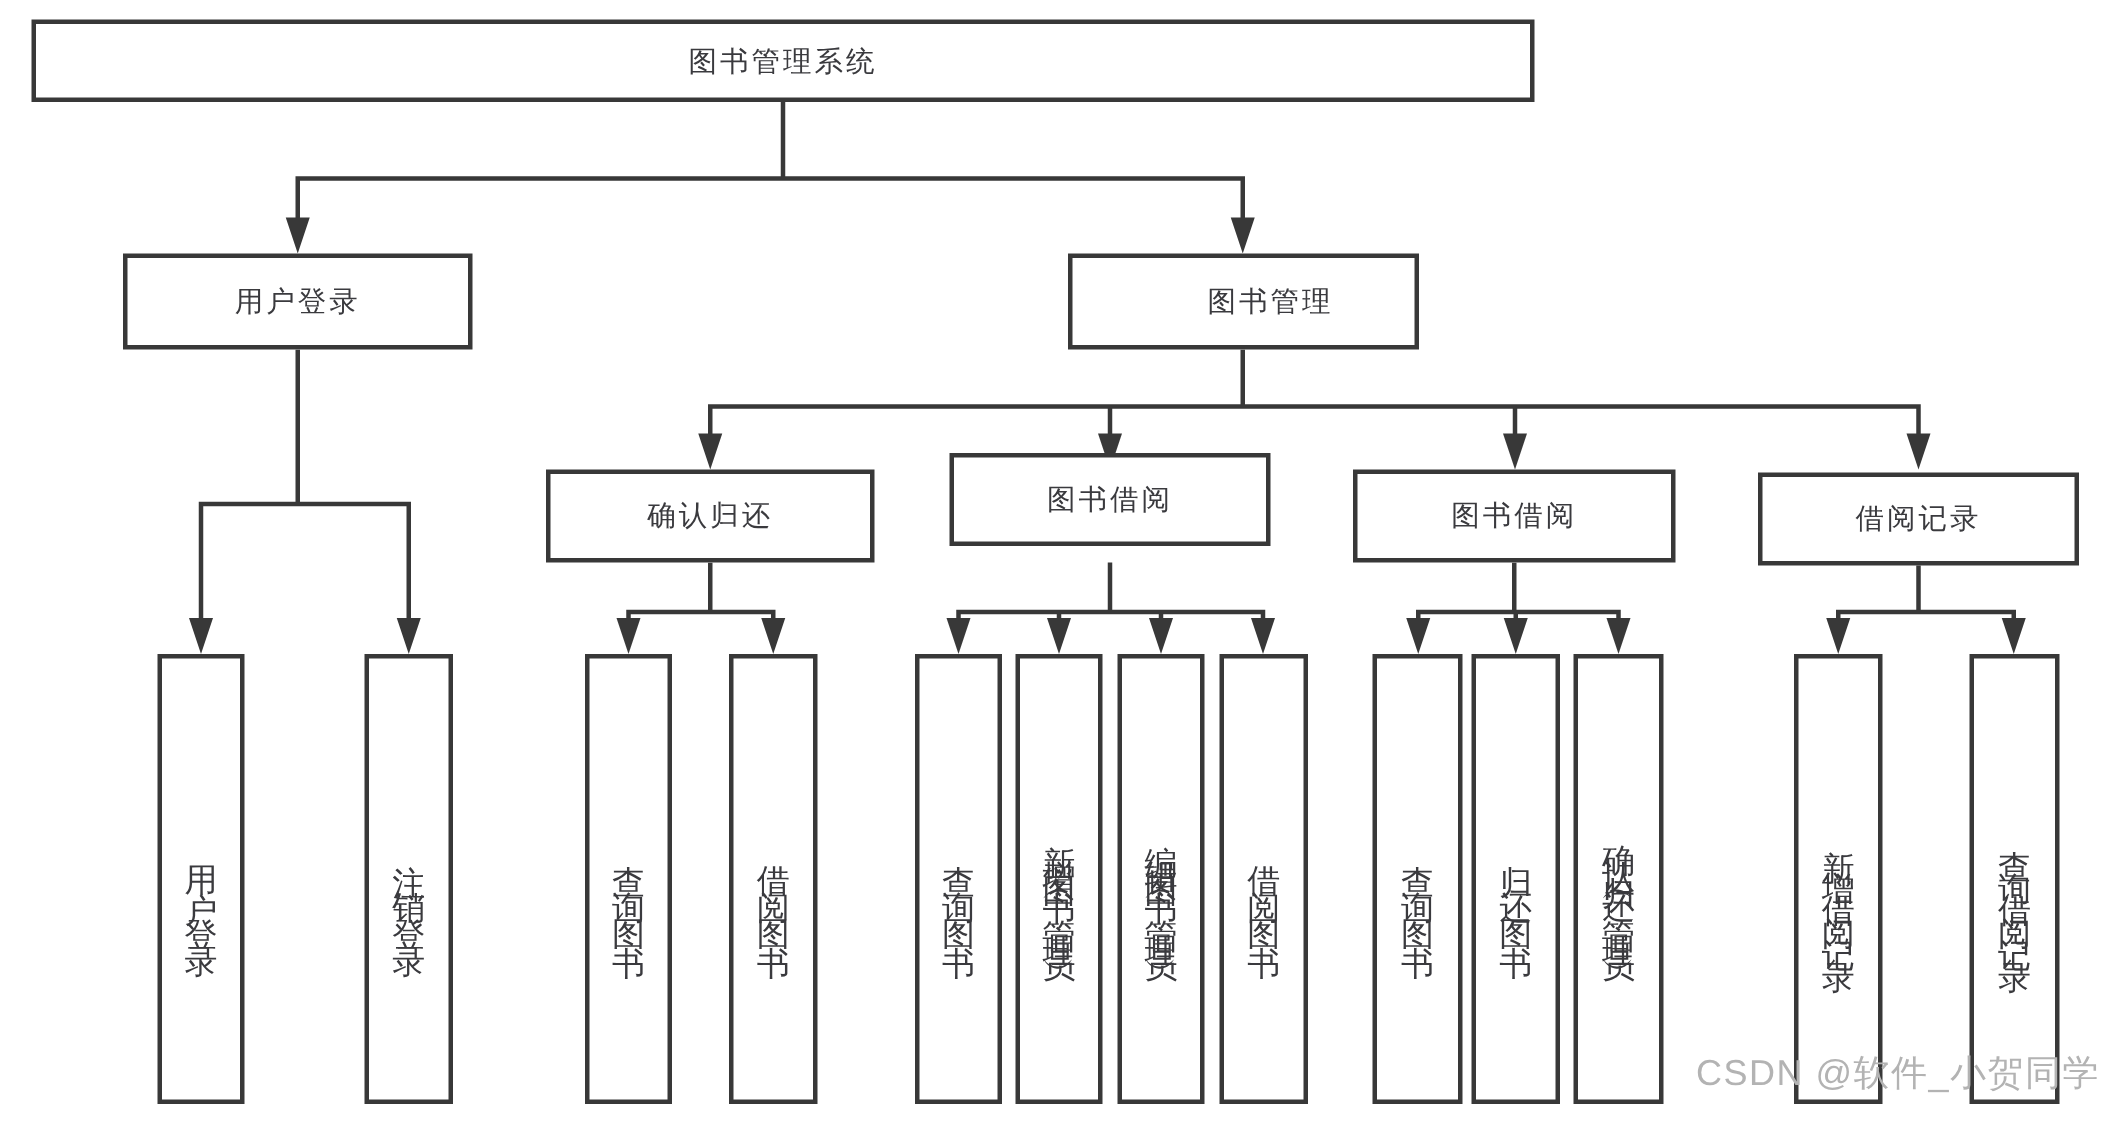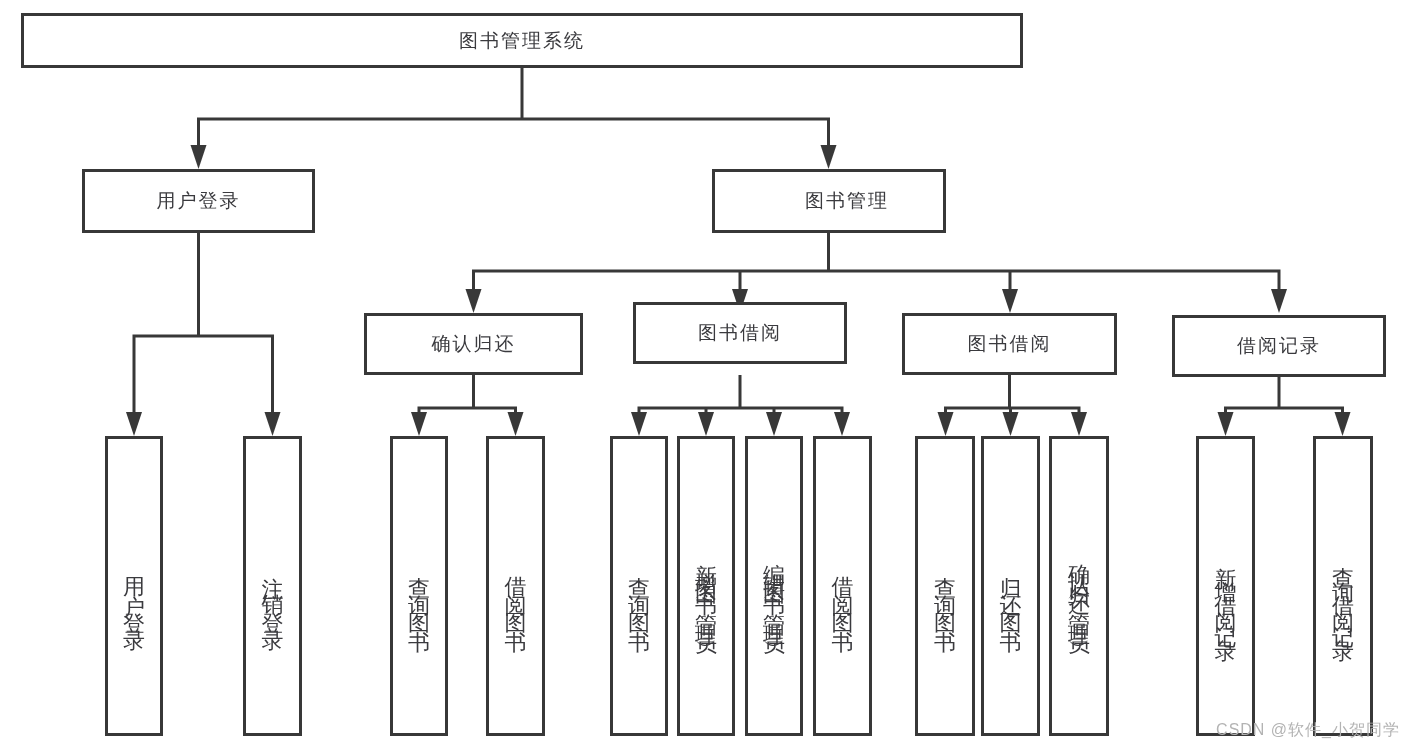--- a/index.html
+++ b/index.html
@@ -61,22 +61,22 @@
     color: var(--text);
     white-space: nowrap;
   }
   .vtext.short  { letter-spacing: 18px; margin-bottom: -18px; }
   .vtext.medium { letter-spacing: 15px; margin-bottom: -15px; }
   .vtext.long   { letter-spacing: 10px; margin-bottom: -10px; }
 
   .watermark {
     position: absolute;
     right: 5px;
-    bottom: 6px;
-    font-size: 16px;
+    bottom: 16px;
+    font-size: 24px;
     color: var(--watermark);
     z-index: 5;
     letter-spacing: 1px;
   }
 </style>
 </head>
 <body>
 
 <div class="canvas">
 

